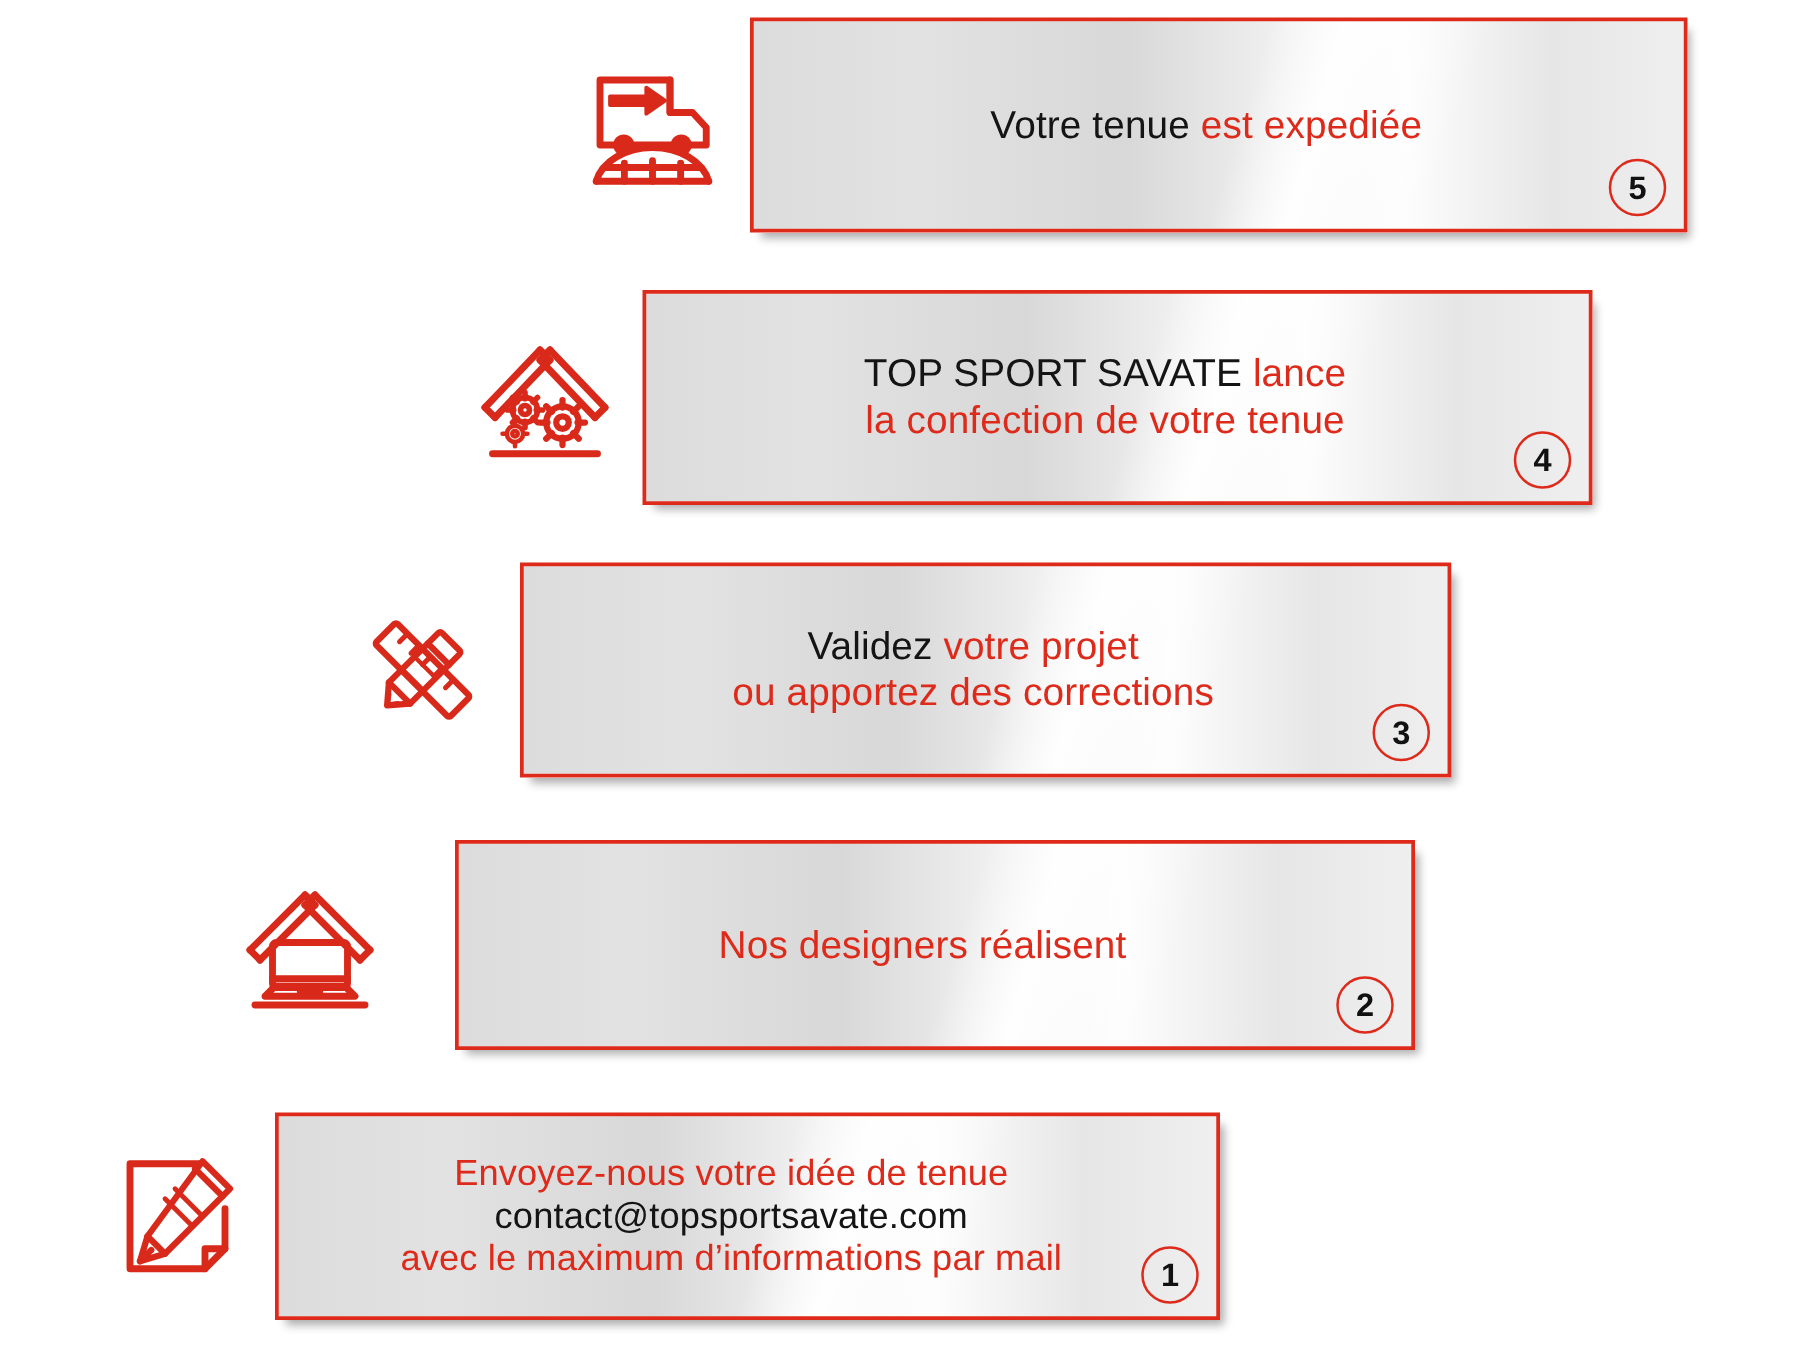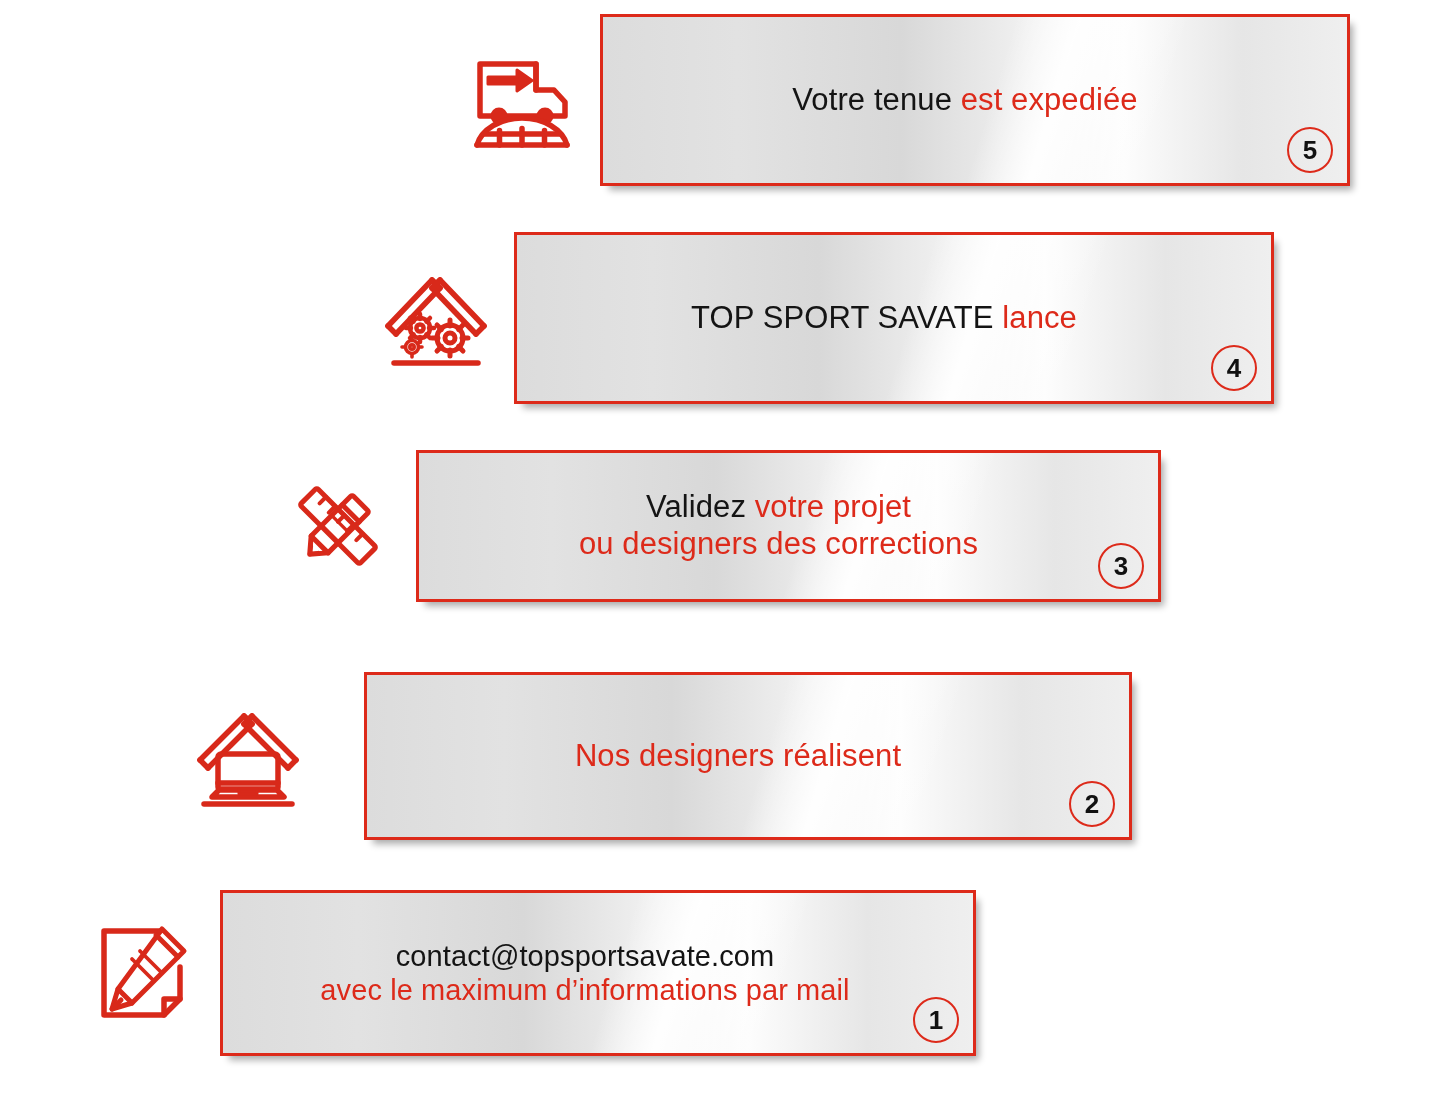--- a/index.html
+++ b/index.html
@@ -78,21 +78,21 @@
   
   #step-5{left:466px;top:14px;}
   #step-5 .plaque{width:750px;height:172px;font-size:31px;}
   #step-5 .icon-box{margin-right:22px;}
 
   #step-4{left:380px;top:232px;}
   #step-4 .plaque{width:760px;height:172px;font-size:31px;justify-content:flex-end;}
   #step-4 .icon-box{margin-right:22px;}
 
   #step-3{left:282px;top:450px;}
-  #step-3 .plaque{width:745px;height:152px;font-size:31px;}
+  #step-3 .plaque{width:745px;height:172px;font-size:31px;}
   #step-3 .icon-box{margin-right:22px;}
 
   #step-2{left:192px;top:672px;gap:40px;}
   #step-2 .plaque{width:768px;height:168px;font-size:31px;}
   #step-2 .icon-box{margin-right:20px;}
 
   #step-1{left:88px;top:890px;}
   #step-1 .plaque{width:756px;height:166px;font-size:29px;}
   #step-1 .icon-box{margin-right:20px;}
   #step-1 .plaque-inner{padding:0 56px 0 30px;}
@@ -157,20 +157,21 @@
           <circle cx="32" cy="85" r="2.2"></circle>
           <path d="M32 75 v3.5 M32 91.5 v3.5 M22 85 h3.5 M38.5 85 h3.5"></path>
         </g>
       </svg>
     </div>
     <div class="plaque">
       <div class="plaque-inner">
         <span class="line">
           <span class="blk">TOP SPORT SAVATE </span><span class="red">lance</span>
         </span>
+        <span class="line red">la confection de votre tenue</span>
       </div>
       <div class="badge">4</div>
     </div>
   </div>
 
   <div class="step" id="step-3">
     <div class="icon-box">
       <svg viewBox="0 0 112 112" fill="none" stroke="#d8291a" stroke-width="5" stroke-linejoin="round" stroke-linecap="round">
 
         <g transform="rotate(45 56 56)">
@@ -186,21 +187,21 @@
           <path d="M45 44 v24" stroke-width="3.4"></path>
           <path d="M59 44 v24" stroke-width="3.4"></path>
         </g>
       </svg>
     </div>
     <div class="plaque">
       <div class="plaque-inner">
         <span class="line">
           <span class="blk">Validez </span><span class="red">votre projet</span>
         </span>
-        <span class="line red">ou designers des corrections</span>
+        <span class="line red">ou apportez des corrections</span>
       </div>
       <div class="badge">3</div>
     </div>
   </div>
 
   <div class="step" id="step-2">
     <div class="icon-box">
       <svg viewBox="0 0 112 112" fill="none" stroke="#d8291a" stroke-width="5.5" stroke-linejoin="round" stroke-linecap="round">
         <path d="M8 60 L52 16 L58 22"></path>
         <path d="M16 68 L60 24"></path>
@@ -235,20 +236,21 @@
           <path d="M68 18 L90 40"></path>
           <path d="M30 72 L44 86"></path>
           <path d="M24 92 L33 83"></path>
           <path d="M52 34 L74 56" stroke-width="3.8"></path>
           <path d="M44 42 L66 64" stroke-width="3.8"></path>
         </g>
       </svg>
     </div>
     <div class="plaque">
       <div class="plaque-inner">
+        <span class="line red">Envoyez-nous votre idée de tenue</span>
         <span class="line blk">contact@topsportsavate.com</span>
         <span class="line red">avec le maximum d’informations par mail</span>
       </div>
       <div class="badge">1</div>
     </div>
   </div>
 
 </div>
 
 </body></html>

